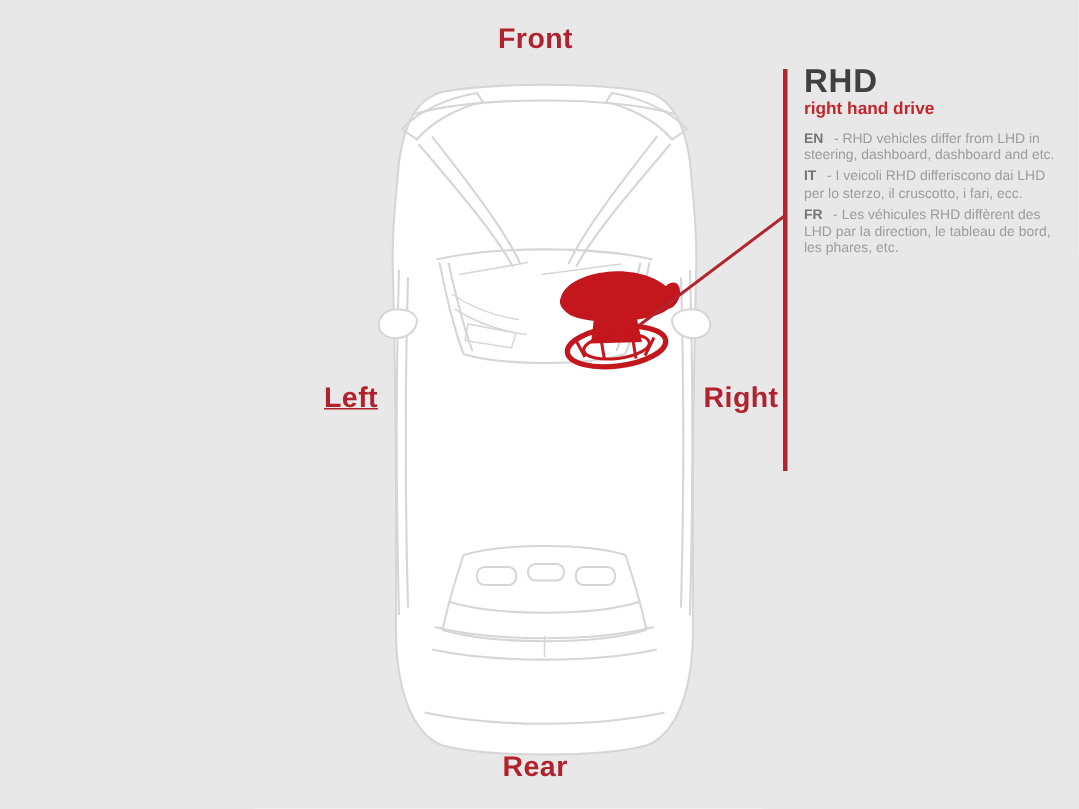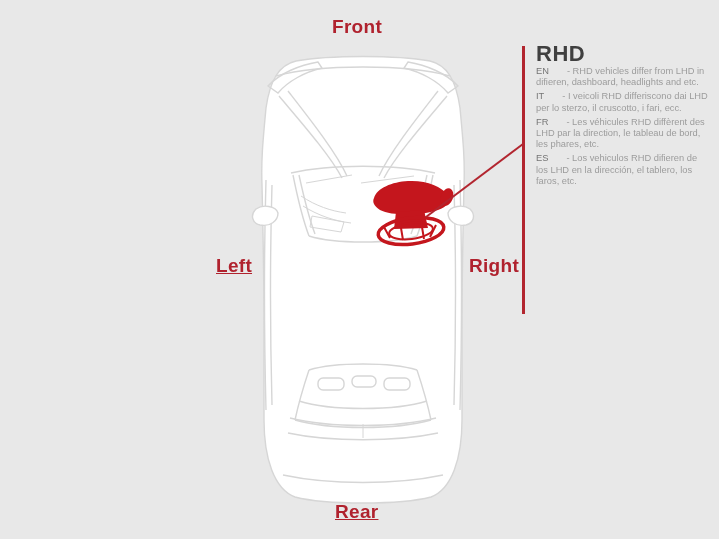--- a/index.html
+++ b/index.html
@@ -14,21 +14,21 @@
   .dir-label{
     position:absolute;
     color:#b0222e;
     font-weight:bold;
     font-size:19px;
     letter-spacing:.3px;
   }
   .dir-front{left:332px;top:16px;}
   .dir-left{left:216px;top:255px;text-decoration:underline;}
   .dir-right{left:457px;top:255px;margin-left:12px;}
-  .dir-rear{left:335px;top:501px;text-decoration:underline;}
+  .dir-rear{left:335px;top:501px;}
   .red-bar{
     position:absolute;
     left:522px;top:46px;
     width:3px;height:268px;
     background:#b2252f;
   }
   .rhd-panel{
     position:absolute;
     left:536px;top:42px;
     width:172px;
@@ -47,23 +47,23 @@
     line-height:14px;
     margin-bottom:7px;
   }
   .lang-item{
     font-size:9.3px;
     line-height:11.2px;
     color:#9c9c9c;
     margin-bottom:3px;
   }
   .lang-code{
-    font-weight:normal;
+    font-weight:bold;
     color:#757575;
-    margin-right:18px;
+    margin-right:7px;
   }
 </style>
 </head>
 <body>
 
 <div class="stage">
 
   <svg class="car-svg" width="719" height="539" viewBox="0 0 719 539">
     <g stroke="#d6d6d6" stroke-width="1.4" fill="none">
 
@@ -139,28 +139,26 @@
 
   <div class="dir-label dir-front">Front</div>
   <div class="dir-label dir-left">Left</div>
   <div class="dir-label dir-right">Right</div>
   <div class="dir-label dir-rear">Rear</div>
 
   <div class="red-bar"></div>
 
   <div class="rhd-panel">
     <div class="rhd-title">RHD</div>
+    <div class="rhd-subtitle">right hand drive</div>
 
     <div class="lang-item">
-      <span class="lang-code">EN</span><span>- RHD vehicles differ from LHD in difieren, dashboard, headlights and etc.</span>
+      <span class="lang-code">EN</span><span>- RHD vehicles differ from LHD in steering, dashboard, dashboard and etc.</span>
     </div>
     <div class="lang-item">
       <span class="lang-code">IT</span><span>- I veicoli RHD differiscono dai LHD per lo sterzo, il cruscotto, i fari, ecc.</span>
     </div>
     <div class="lang-item">
       <span class="lang-code">FR</span><span>- Les véhicules RHD diffèrent des LHD par la direction, le tableau de bord, les phares, etc.</span>
     </div>
-    <div class="lang-item">
-      <span class="lang-code">ES</span><span>- Los vehiculos RHD difieren de los LHD en la dirección, el tablero, los faros, etc.</span>
-    </div>
   </div>
 
 </div>
 
 </body></html>

